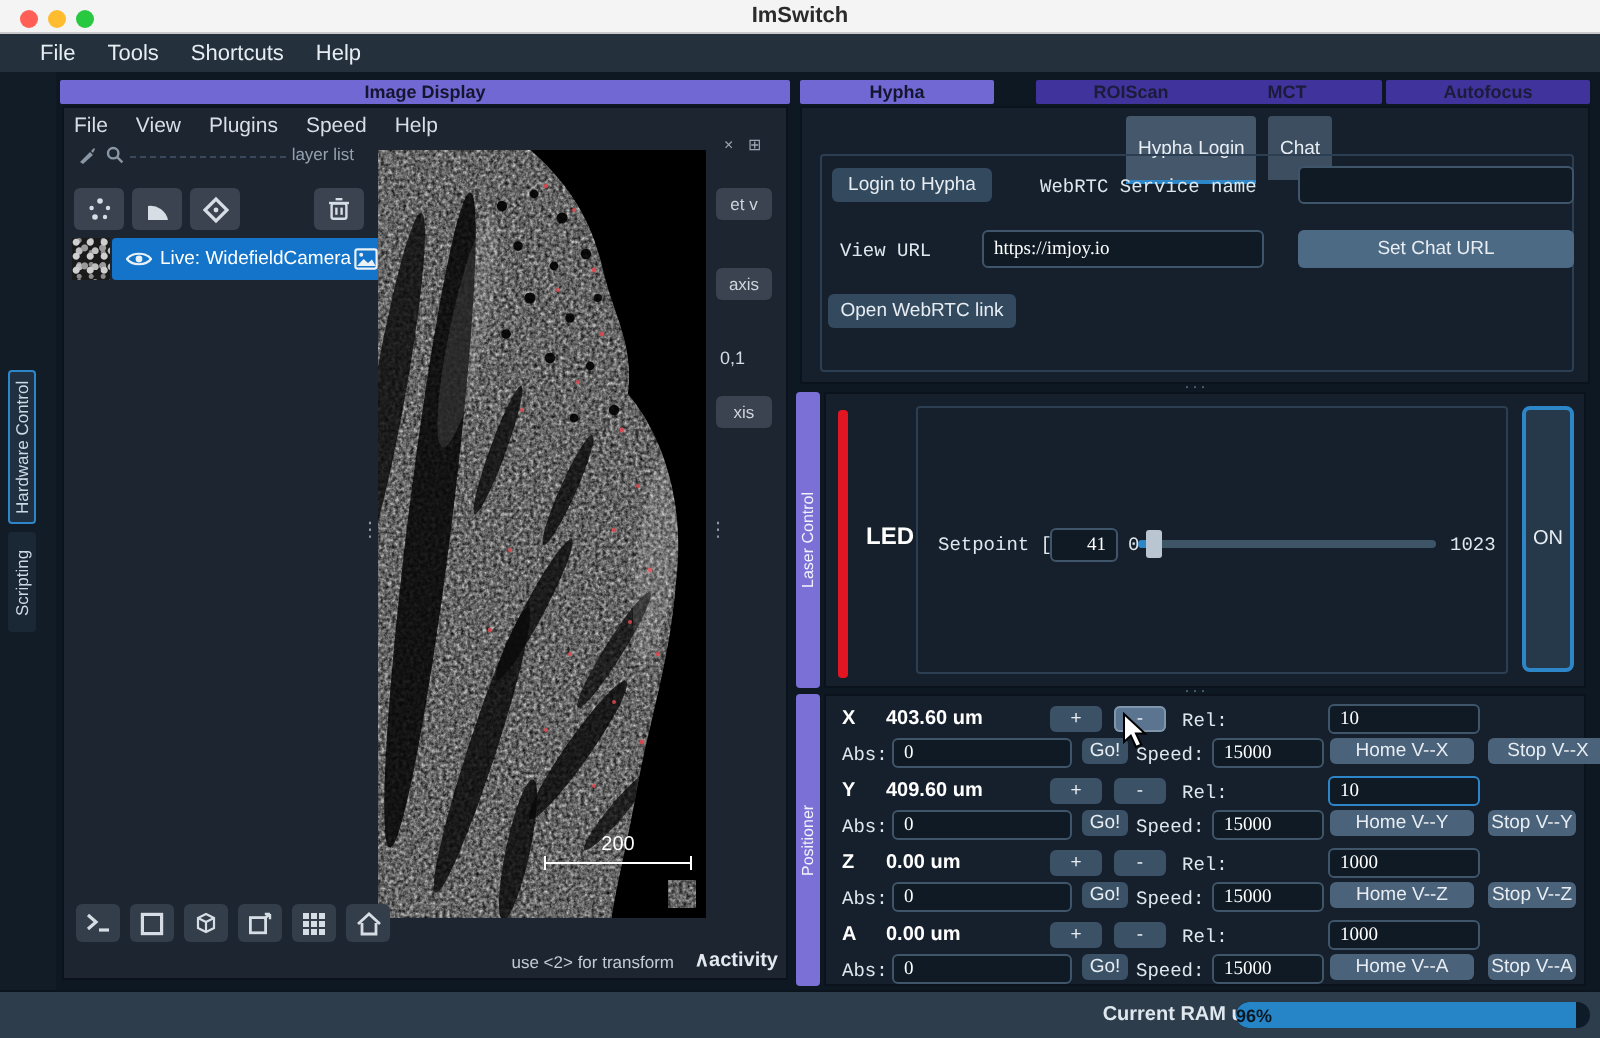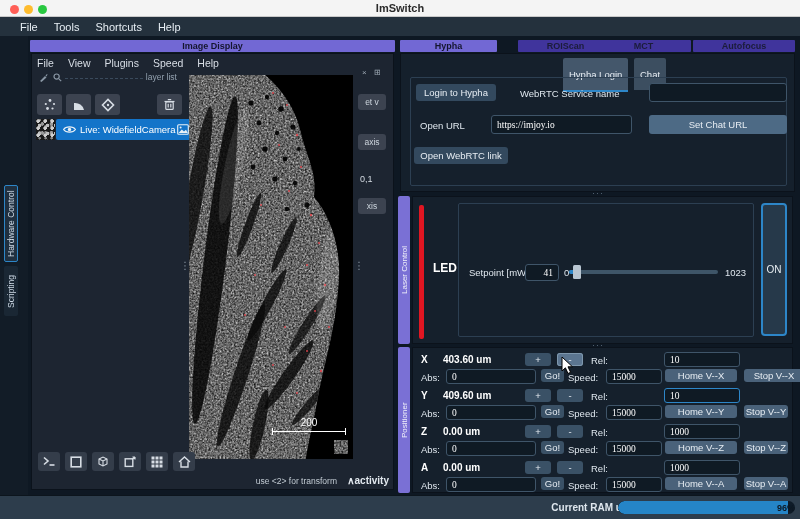--- a/index.html
+++ b/index.html
@@ -64,21 +64,21 @@
   #status-text { position:absolute; right:56px; bottom:0; font-size:8.5px; color:#c3ccd4; }
   #activity-btn { position:absolute; right:4px; bottom:0; font-size:10px; color:#e2e8ee; font-weight:bold;text-align:right; }
 
   
   .panel { position:absolute; background:#15202c; border:1px solid #0b121b; }
   .groupbox { position:absolute; border:1px solid #2c3f52; border-radius:2px; }
   .subtab { position:absolute; top:4px; height:16px; padding:16px 6px; background:#3c4e60; color:#e8eef4; font-size:9.5px; display:flex; align-items:center; border-radius:2px 2px 0 0; }
   .subtab.active { background:#44576b; border-bottom:2px solid #2d86c8; }
   .btn { position:absolute; background:#33495e; color:#e7edf3; font-size:9.5px; border-radius:3px; display:flex; align-items:center; justify-content:center; }
   .btn.light { background:#4d6a85; }
-  .lbl { position:absolute; color:#dfe7ee; font-size:9.5px; }
+  .lbl { position:absolute; color:#dfe7ee; font-size:9.5px;font-family:Liberation Mono, monospace; }
   .field { position:absolute; background:#0f1a24; border:1px solid #3f5569; border-radius:3px; color:#fff; font-size:9.5px; padding:0 5px; font-family:Liberation Serif, serif; }
   .field.focused { border:1.5px solid #2d86c8; }
 
   .vtab-purple { position:absolute; width:12px; background:#7a70d5; border-radius:2px; display:flex; align-items:center; justify-content:center;
     writing-mode:vertical-rl; transform:rotate(180deg); font-size:8px; color:#f2f2fa; }
 
   
   #laser-red { position:absolute; left:6px; top:8px; width:5px; height:134px; background:#e11622; border-radius:2px; }
   #led-name { position:absolute; left:20px; top:64px; font-size:12px; font-weight:bold; color:#fff; }
   #laser-inner { position:absolute; left:45px; top:6px; width:296px; height:134px; border:1px solid #2c3f52; border-radius:2px; }
@@ -93,21 +93,21 @@
   .pm-btn { position:absolute; width:26px; height:13px; background:#3a5166; border-radius:3px; color:#e7edf3; font-size:9.5px; display:flex; align-items:center; justify-content:center; }
   .pm-btn.hover { background:#5b7590; box-shadow:0 0 0 1px #7e97ad inset; }
   .small-btn { position:absolute; height:13px; background:#3a5166; border-radius:3px; color:#e7edf3; font-size:9.5px; display:flex; align-items:center; justify-content:center; }
   .home-btn,.stop-btn { position:absolute; height:13px; background:#4a627a; border-radius:3px; color:#e7edf3; font-size:9.5px; display:flex; align-items:center; justify-content:center; }
 
   
   #bottom-bar { left:0; top:495px; width:800px; height:24px; background:#2d3d4c; border-top:1px solid #0c151d; }
   #ram-label { position:absolute; right:152px; top:6px; font-size:10px; font-weight:bold; color:#dfe7ee; }
   #ram-bar { position:absolute; left:618px; top:5px; width:177px; height:13px; background:#0e1b28; border-radius:7px; overflow:hidden; }
   #ram-fill { position:absolute; left:0; top:0; height:13px; background:#2585c7; border-radius:7px 0 0 7px; }
-  #ram-text { position:absolute; width:100%; top:1.5px; text-align:right; font-size:9px; font-weight:bold; color:#0c1722; }
+  #ram-text { position:absolute; width:100%; top:1.5px; text-align:left; font-size:9px; font-weight:bold; color:#0c1722; }
 
   .dots-h { position:absolute; color:#5a6b7c; font-size:9px; line-height:3px; letter-spacing:1px; }
 
   #cursor { position:absolute; left:561px; top:356px; width:14px; height:20px; pointer-events:none; z-index:99; }
 </style>
 </head>
 <body>
 
 <div id="app">
 
@@ -348,21 +348,21 @@
   <div class="ptab inactive abs" style="left:596px;top:40px;width:95px">MCT</div>
   <div class="ptab inactive abs" style="left:693px;top:40px;width:102px">Autofocus</div>
 
   <div class="panel" style="left:400px;top:53px;width:395px;height:139px">
     <div class="subtab active" style="left:162px">Hypha Login</div>
     <div class="subtab" style="left:233px">Chat</div>
     <div class="groupbox" style="left:9px;top:23px;width:377px;height:109px"></div>
     <div class="btn" style="left:15px;top:30px;width:80px;height:17px">Login to Hypha</div>
     <div class="lbl" style="left:119px;top:34px">WebRTC Service name</div>
     <input class="field" style="left: 248px; top: 29px; width: 138px; height: 19px;" value="">
-    <div class="lbl" style="left:19px;top:66px">Open URL</div>
+    <div class="lbl" style="left:19px;top:66px">View URL</div>
     <input class="field" style="left: 90px; top: 61px; width: 141px; height: 19px;" value="https://imjoy.io">
     <div class="btn light" style="left:248px;top:61px;width:138px;height:19px">Set Chat URL</div>
     <div class="btn" style="left:13px;top:93px;width:94px;height:17px">Open WebRTC link</div>
   </div>
 
   <div class="dots-h" style="left:592px;top:192px">···</div>
 
   <div class="vtab-purple" style="left:398px;top:196px;height:148px">Laser Control</div>
   <div class="panel" style="left:412px;top:196px;width:381px;height:148px">
     <div id="laser-red"></div>

